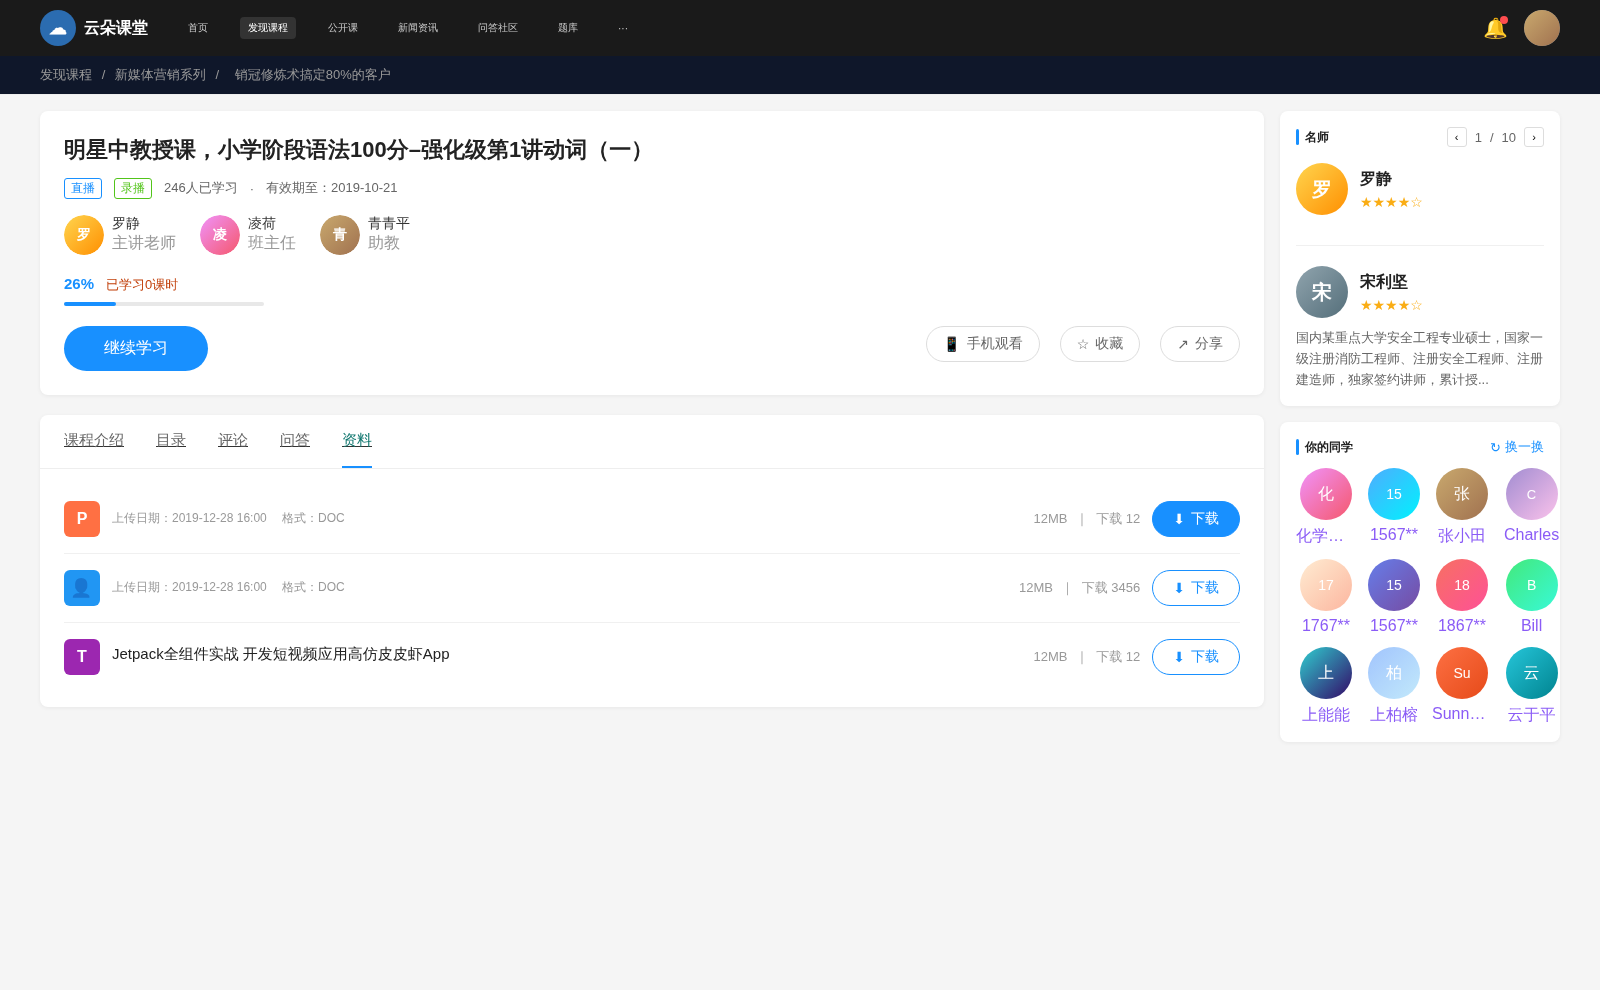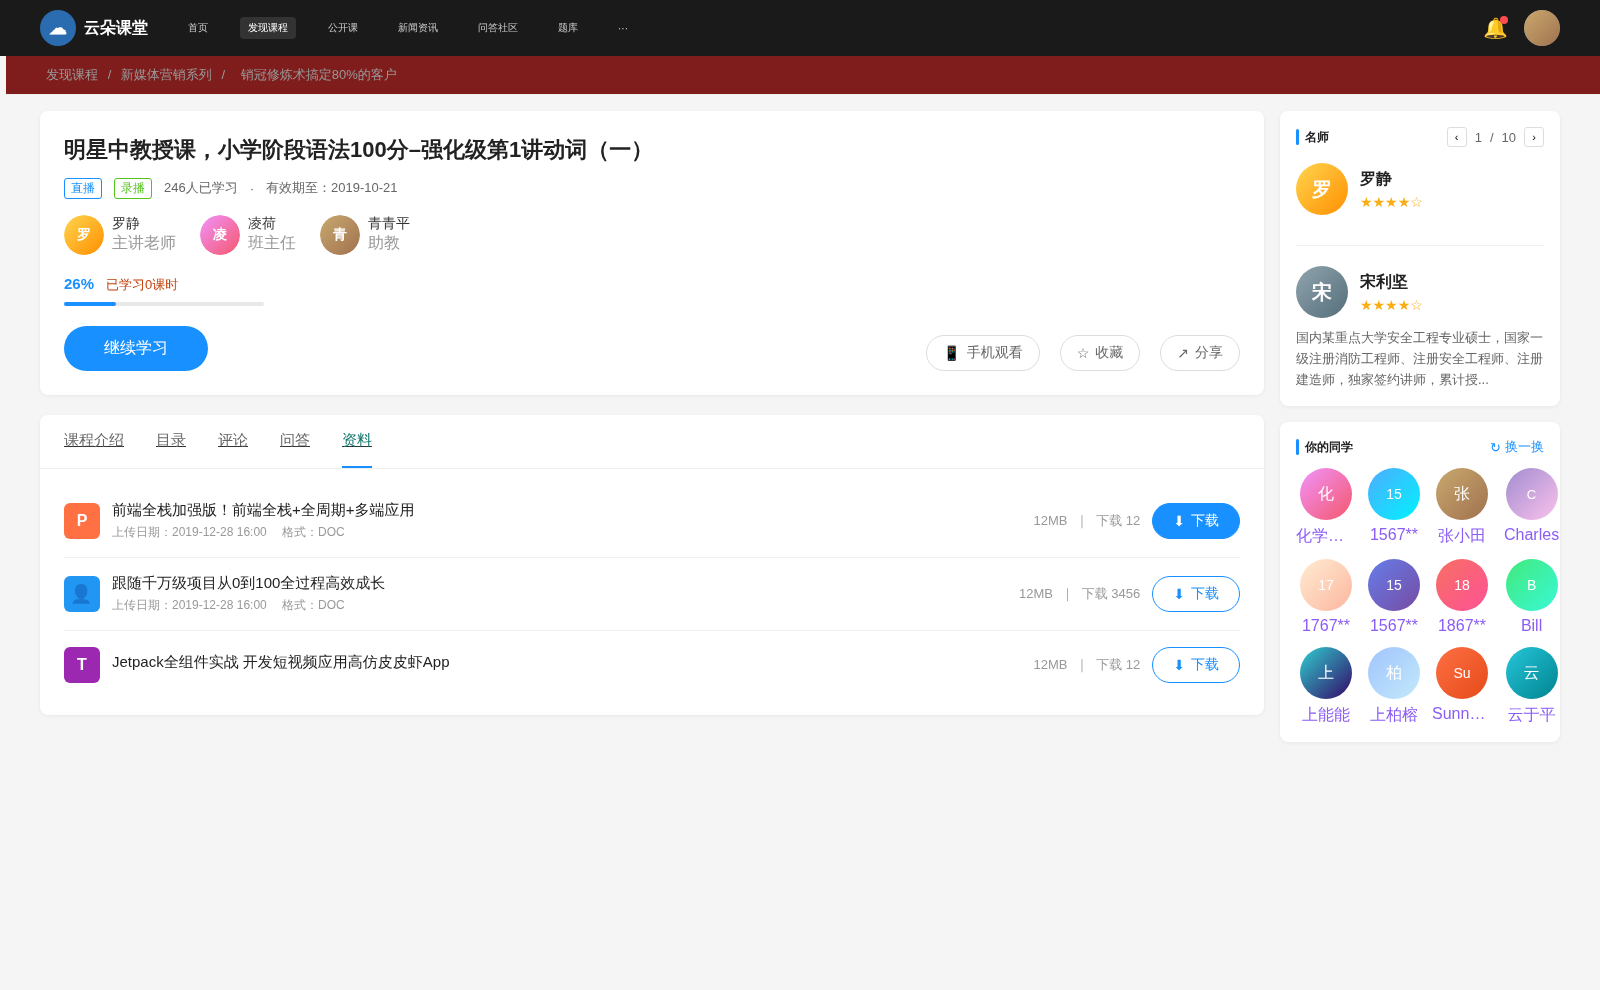--- a/index.html
+++ b/index.html
@@ -13,21 +13,21 @@
     .nav-items { display: flex; align-items: center; gap: 24px; }
     .nav-item { color: #ccc; font-size: 10px; cursor: pointer; padding: 4px 8px; }
     .nav-item.active { color: #fff; background: #333; border-radius: 4px; }
     .navbar-right { display: flex; align-items: center; gap: 16px; }
     .bell-icon { color: #ccc; font-size: 20px; cursor: pointer; position: relative; }
     .bell-dot { width: 8px; height: 8px; background: #ff4d4f; border-radius: 50%; position: absolute; top: 0; right: 0; }
     .avatar-nav { width: 36px; height: 36px; border-radius: 50%; background: #888; overflow: hidden; cursor: pointer; }
     .avatar-nav-img { width: 100%; height: 100%; background: linear-gradient(135deg, #c9a96e, #a0714f); border-radius: 50%; }
 
     
-    .breadcrumb { background: #7f1d1d; padding: 10px 40px; font-size: 13px; color: #999; border-bottom: 1px solid #eee; margin-left: 6px; }
+    .breadcrumb { background: #0f172a; padding: 10px 40px; font-size: 13px; color: #999; border-bottom: 1px solid #eee; }
     .breadcrumb a { color: #999; text-decoration: none; }
     .breadcrumb span { margin: 0 6px; }
 
     
     .main-layout { display: flex; gap: 16px; padding: 16px 40px; max-width: 1600px; margin: 0 auto; }
     .content-area { flex: 1; min-width: 0; }
     .sidebar { width: 280px; flex-shrink: 0; }
 
     
     .course-card { background: #fff; border-radius: 8px; padding: 24px; margin-bottom: 20px; box-shadow: 0 1px 4px rgba(0,0,0,0.06); }
@@ -41,21 +41,21 @@
     .teacher-avatar { width: 40px; height: 40px; border-radius: 50%; overflow: hidden; }
     .teacher-avatar-img { width: 100%; height: 100%; border-radius: 50%; }
     .teacher-info { display: flex; flex-direction: column; }
     .teacher-name { font-size: 14px; color: #333; font-weight: 500; }
     .teacher-role { font-size: 16px; color: #999; }
     .progress-area { margin-bottom: 20px; }
     .progress-label { font-size: 15px; font-weight: bold; color: #1890ff; display: inline; }
     .progress-sub { font-size: 13px; color: #c2410c; margin-left: 8px; }
     .progress-bar-bg { height: 4px; background: #e8e8e8; border-radius: 2px; margin-top: 8px; width: 200px; }
     .progress-bar-fill { height: 4px; background: #1890ff; border-radius: 2px; }
-    .course-actions { display: flex; align-items: flex-end; gap: 0; justify-content: space-between; }
+    .course-actions { display: flex; align-items: flex-start; gap: 0; justify-content: space-between; }
     .btn-continue { background: #1890ff; color: #fff; border: none; border-radius: 24px; padding: 12px 40px; font-size: 16px; cursor: pointer; font-weight: 500; }
     .action-buttons { display: flex; align-items: center; gap: 20px; }
     .action-btn { display: flex; align-items: center; gap: 6px; color: #666; font-size: 14px; cursor: pointer; border: 1px solid #ddd; padding: 8px 16px; border-radius: 20px; background: #fff; }
 
     
     .tabs-card { background: #fff; border-radius: 8px; box-shadow: 0 1px 4px rgba(0,0,0,0.06); }
     .tabs-header { display: flex; gap: 32px; padding: 0 24px; border-bottom: 1px solid #eee; text-decoration: underline; }
     .tab-item { padding: 16px 0; font-size: 15px; color: #666; cursor: pointer; border-bottom: 2px solid transparent; position: relative; }
     .tab-item.active { color: #0f766e; border-bottom-color: #1890ff; }
     .tab-content { padding: 16px 24px; }
@@ -231,41 +231,39 @@
         <span class="tab-item">目录</span>
         <span class="tab-item">评论</span>
         <span class="tab-item">问答</span>
         <span class="tab-item active">资料</span>
       </div>
       <div class="tab-content">
 
         <div class="resource-item">
           <div class="resource-icon resource-icon-p">P</div>
           <div class="resource-info">
-            <div class="resource-title">前端全栈加强版！前端全栈+全周期+多端应用</div>
             <div class="resource-meta">
               <span>上传日期：2019-12-28  16:00</span>
               <span style="margin-left:12px">格式：DOC</span>
             </div>
           </div>
           <div class="resource-stats">
             <span>12MB</span>
             <span>｜</span>
             <span>下载 12</span>
           </div>
           <button class="btn-download btn-download-filled">
             <span>⬇</span>
             <span>下载</span>
           </button>
         </div>
 
         <div class="resource-item">
           <div class="resource-icon resource-icon-u" style="font-size:18px;">👤</div>
           <div class="resource-info">
-            <div class="resource-title">跟随千万级项目从0到100全过程高效成长</div>
             <div class="resource-meta">
               <span>上传日期：2019-12-28  16:00</span>
               <span style="margin-left:12px">格式：DOC</span>
             </div>
           </div>
           <div class="resource-stats">
             <span>12MB</span>
             <span>｜</span>
             <span>下载 3456</span>
           </div>

